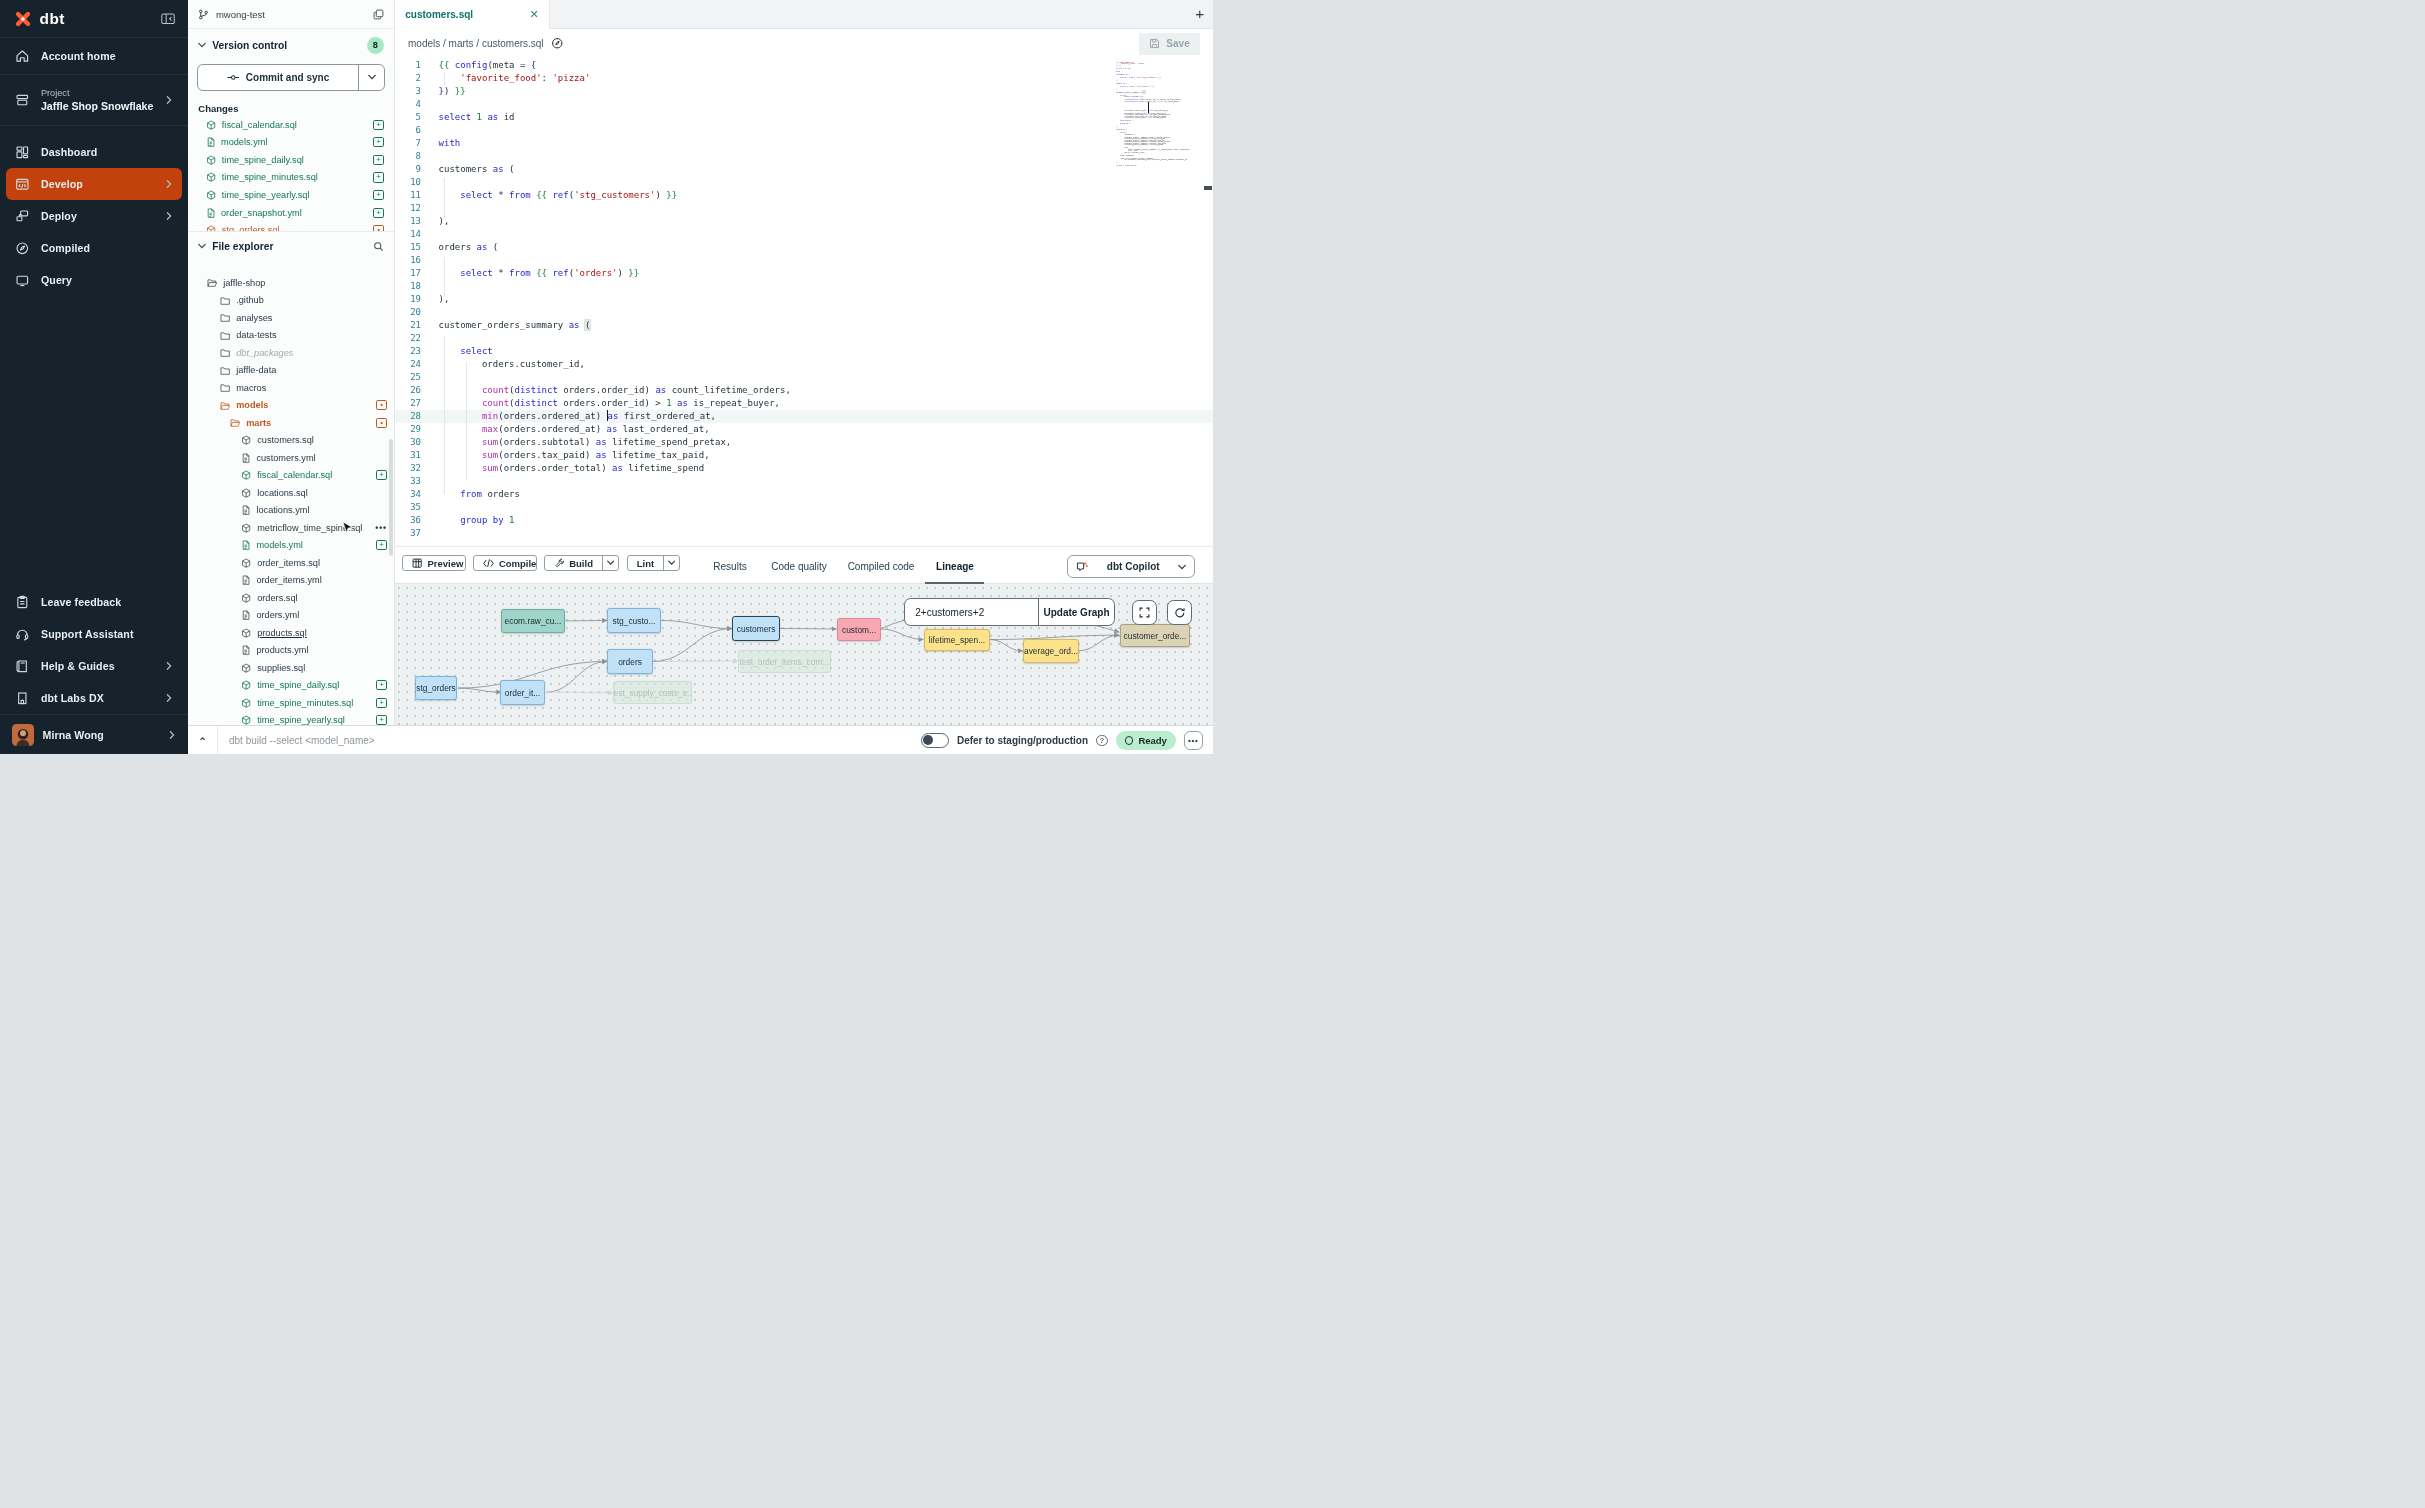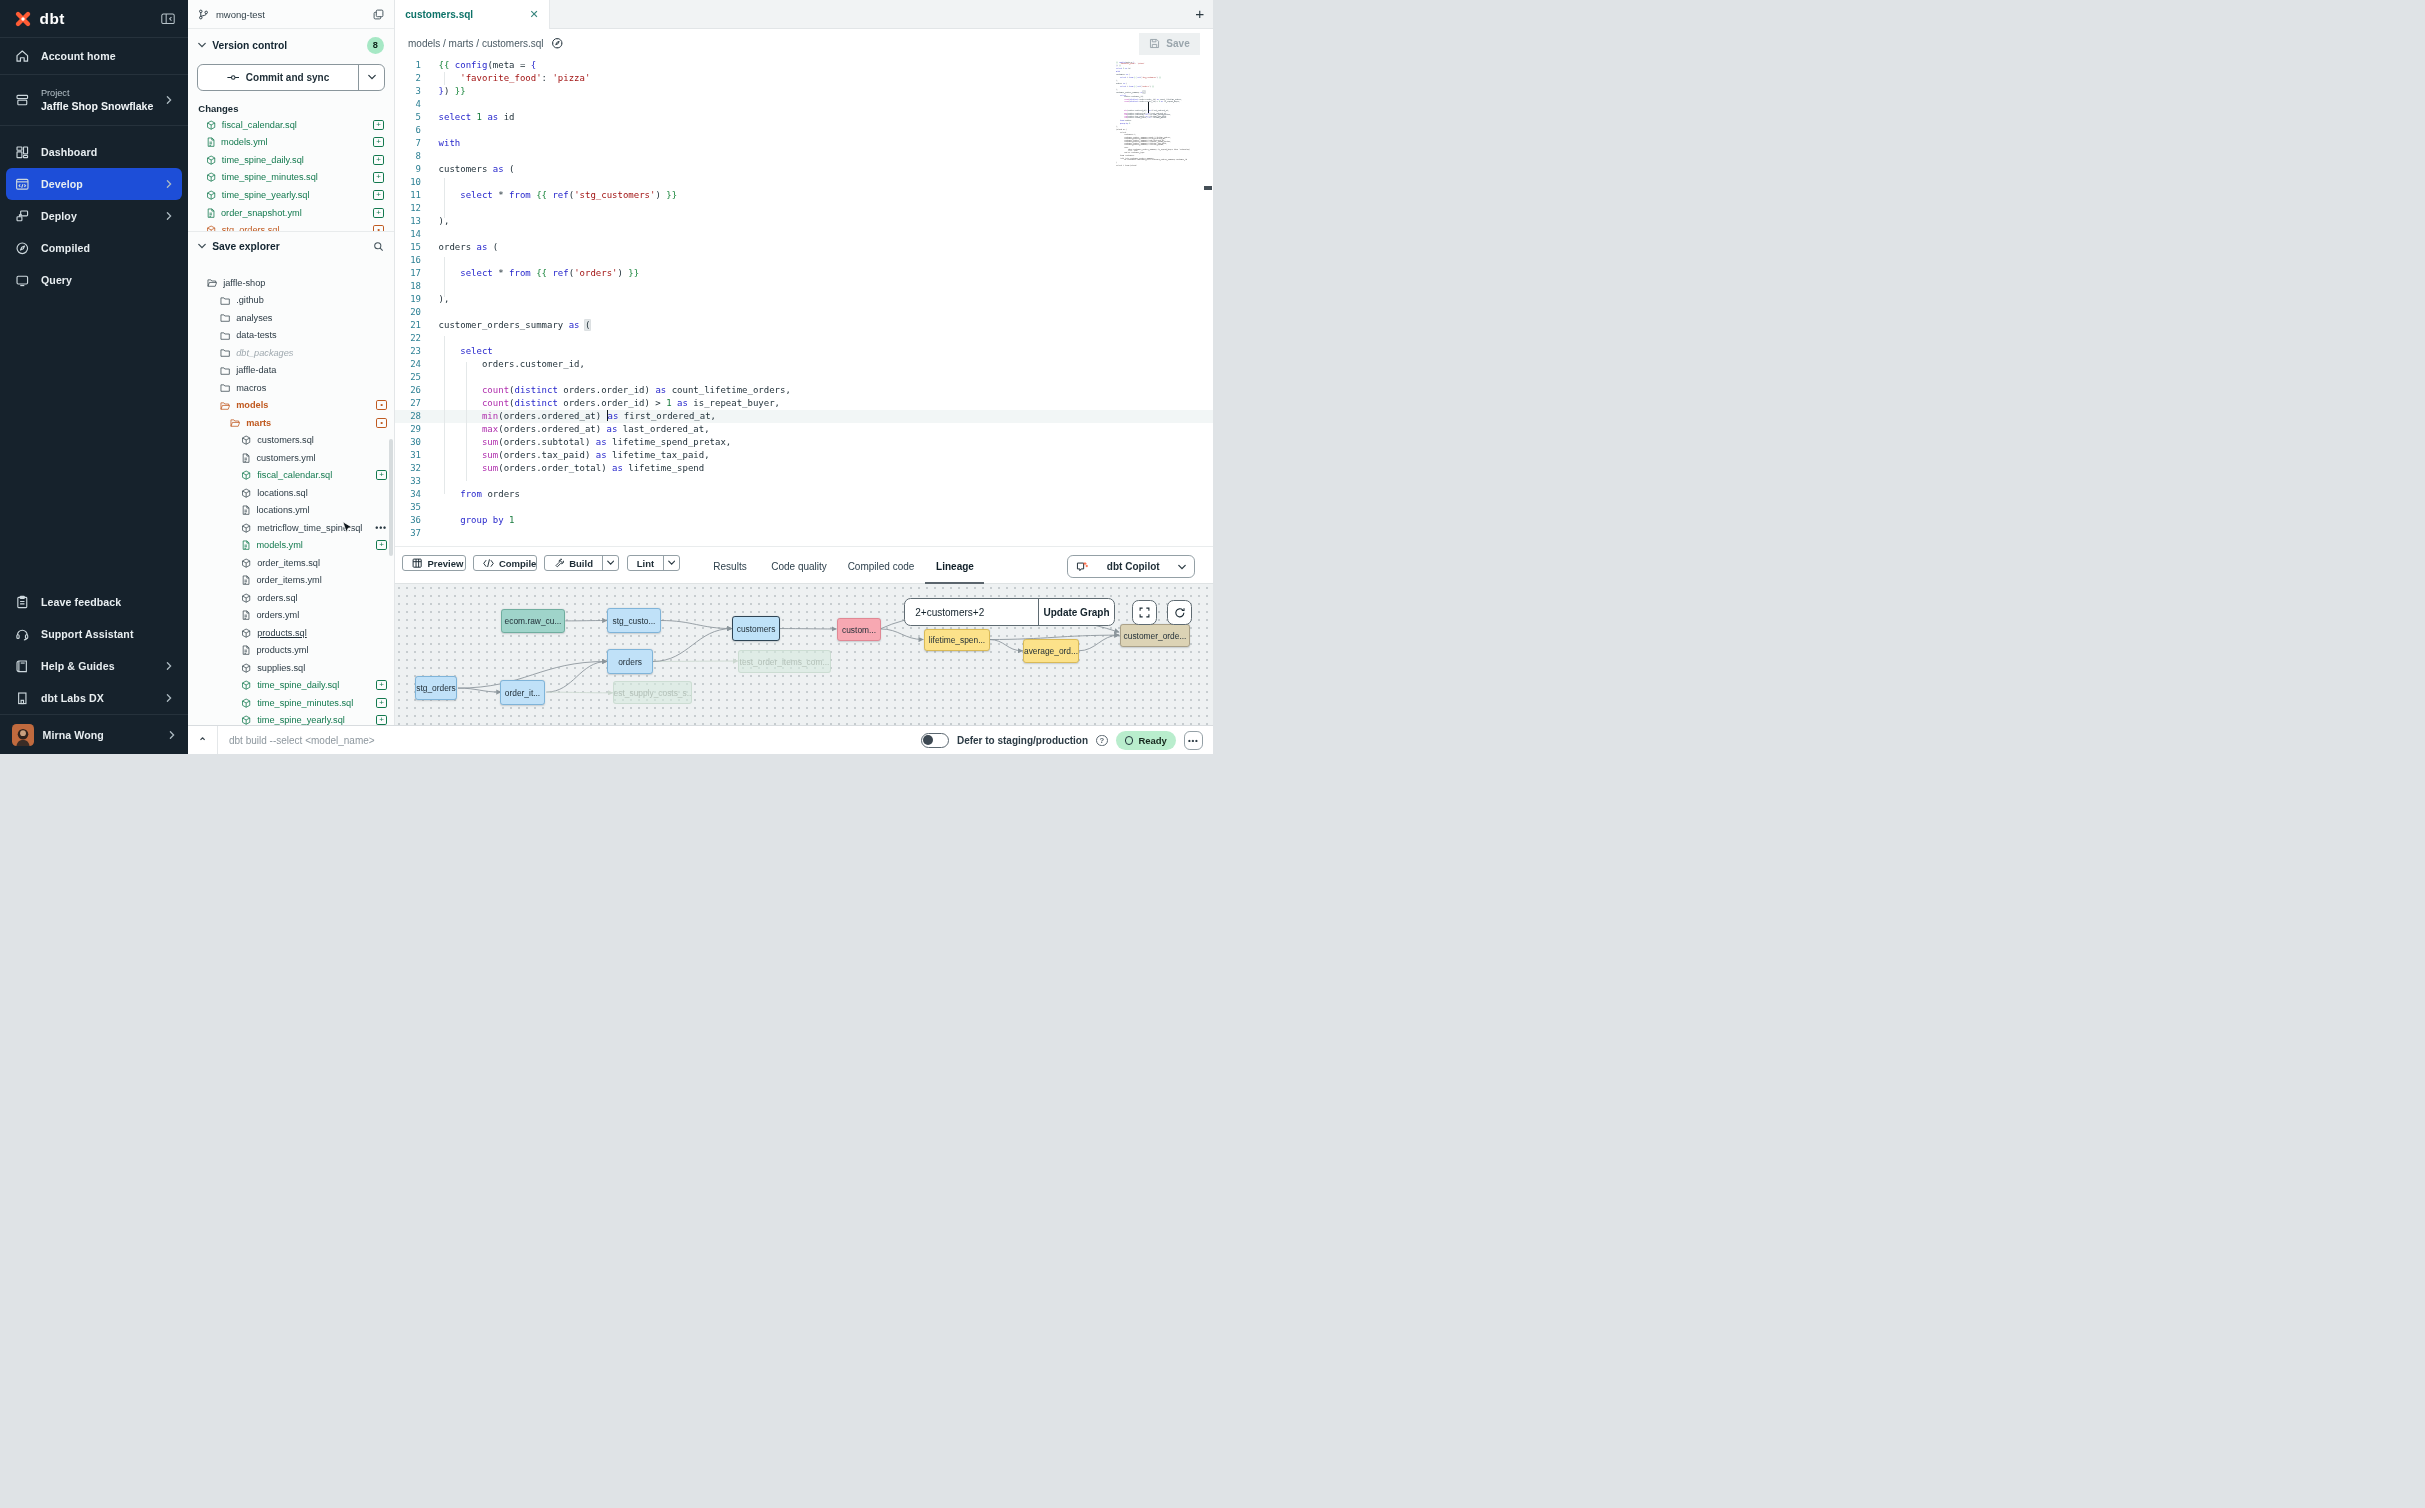--- a/index.html
+++ b/index.html
@@ -15,21 +15,21 @@
   .sb-chev{margin-left:auto;color:#aebbc2;}
   #sb-logo{height:38px;display:flex;align-items:center;padding:0 13px;border-bottom:0.7px solid #26323c;}
   #sb-logo .brand{font-size:15.4px;font-weight:800;color:#fff;margin-left:6.6px;letter-spacing:0.4px;}
   #sb-collapse{margin-left:auto;color:#b9c5cb;cursor:pointer;}
   #sb-account{height:37px;border-bottom:0.7px solid #26323c;}
   #sb-project{height:51px;border-bottom:0.7px solid #26323c;}
   .proj-eyebrow{font-size:9.2px;color:#b6c2c9;font-weight:400;margin-bottom:2.2px;}
   .proj-name{font-size:10.6px;font-weight:800;color:#f2f6f8;}
   #sb-nav{margin-top:10.3px;}
   .nav-item{height:32px;margin:0 5.9px;padding:0 8.8px;border-radius:5.9px;display:flex;align-items:center;gap:11.7px;cursor:pointer;}
-  .nav-item.active{background:#1d4ed8;}
+  .nav-item.active{background:#c2410c;}
   #sb-footer{position:absolute;left:0;right:0;bottom:40px;}
   .ft-item{height:32px;margin:0 5.9px;padding:0 8.8px;display:flex;align-items:center;gap:11.7px;cursor:pointer;}
   #sb-user{position:absolute;left:0;right:0;bottom:0;height:40px;border-top:0.7px solid #26323c;
            display:flex;align-items:center;gap:8.8px;padding:0 11.7px;cursor:pointer;}
   
   #panelL{position:absolute;left:188px;top:0;width:207px;height:725px;background:#fbfcfc;border-right:0.7px solid #e3e6e8;overflow:hidden;}
   #vc-head{height:29px;display:flex;align-items:center;gap:6.6px;padding:0 10.3px;border-bottom:0.7px solid #e8ebec;color:#2b3a43;}
   #vc-head .bname{font-size:9.5px;color:#33424b;}
   #vc-head .copy{margin-left:auto;color:#44535b;cursor:pointer;}
   .sec-head{display:flex;align-items:center;gap:5.9px;padding:0 10.3px;height:29px;color:#122430;}
@@ -445,21 +445,21 @@
           <span class="badge-sq">•</span>
         </div>
       </div>
 
     <div class="sec-head" id="fe-head">
       <span class="sec-chev">
           <svg width="8" height="8" viewBox="0 0 10 10" fill="none" stroke="currentColor" stroke-width="1.6" stroke-linecap="round">
             <path d="M1 3l4 4 4-4"></path>
           </svg>
         </span>
-      <span class="sec-title">Save explorer</span>
+      <span class="sec-title">File explorer</span>
       <span id="fe-search">
           <svg width="11" height="11" viewBox="0 0 15 15" fill="none" stroke="currentColor" stroke-width="1.4">
             <circle cx="6.5" cy="6.5" r="4.2"></circle>
             <path d="M9.8 9.8l3.4 3.4"></path>
           </svg>
         </span>
     </div>
 
     <div id="tree">
         <div class="trow" style="padding-left: 19px;">

